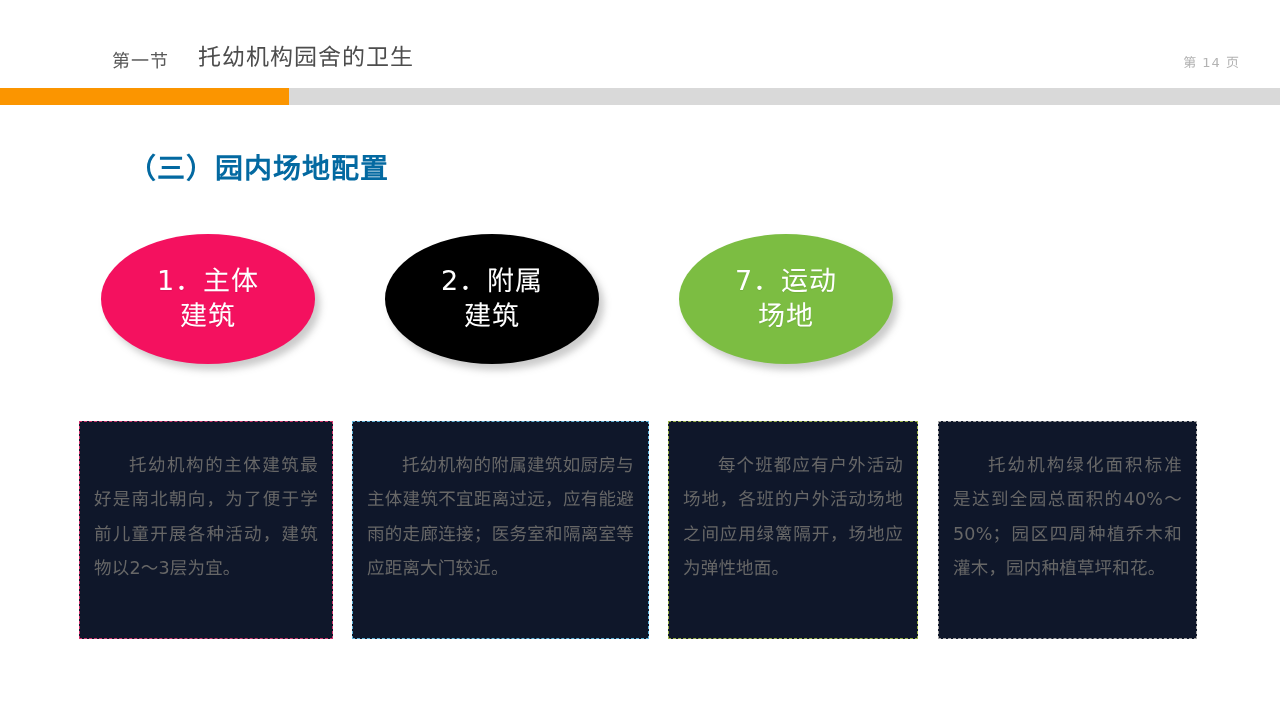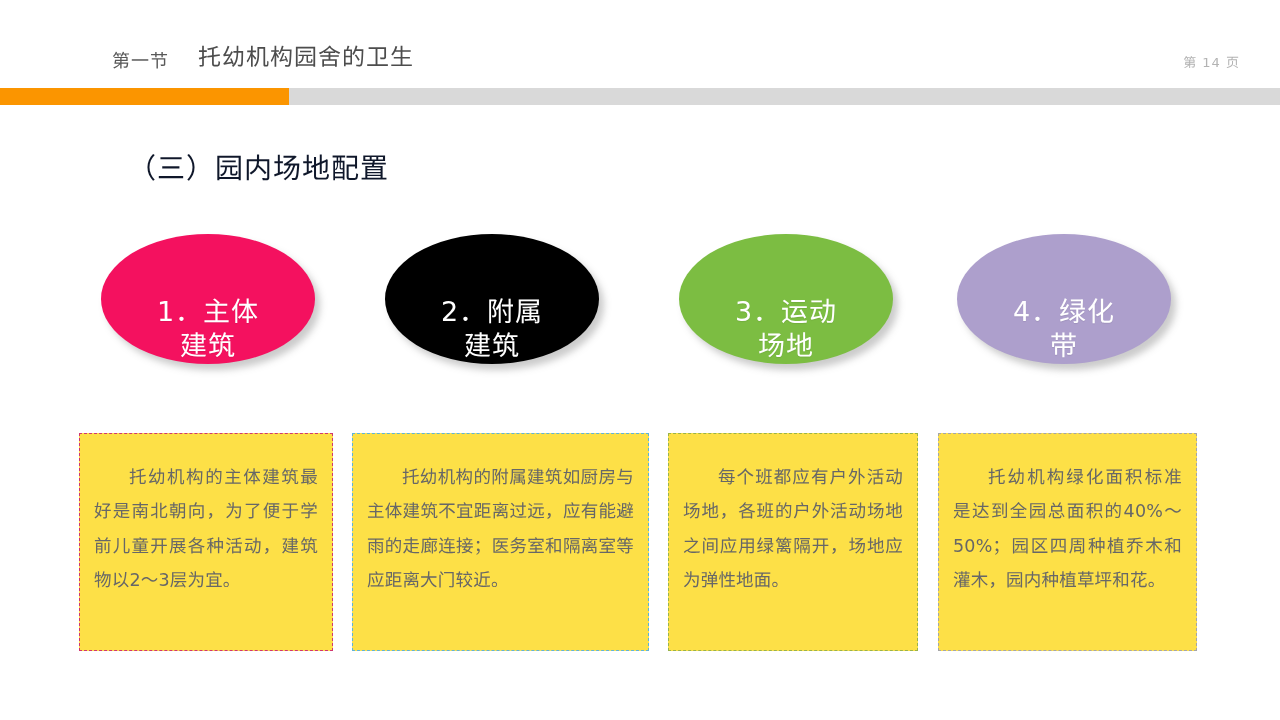--- a/index.html
+++ b/index.html
@@ -72,42 +72,42 @@
     height: 17px;
     background: #fb9500;
   }
 
   
   .heading {
     position: absolute;
     left: 128px;
     top: 146px;
     font-size: 28px;
-    font-weight: normal;
-    color: #0f172a;
+    font-weight: bold;
+    color: #0369a1;
     letter-spacing: 1px;
     white-space: nowrap;
   }
 
   
   .ellipse-row {
     position: absolute;
     left: 0;
     top: 234px;
     width: 1280px;
     height: 150px;
   }
   .ellipse {
     position: absolute;
     top: 0;
     width: 214px;
     height: 130px;
     border-radius: 50%;
     display: flex;
-    align-items: flex-end;
+    align-items: center;
     justify-content: center;
     box-shadow: 5px 6px 7px rgba(140,140,140,0.45);
   }
   .ellipse-label {
     color: #ffffff;
     font-size: 27px;
     line-height: 1.28;
     text-align: center;
     white-space: pre-line;
     letter-spacing: 1px;
@@ -122,25 +122,25 @@
   
   .box-row {
     position: absolute;
     left: 0;
     top: 417px;
     width: 1280px;
     height: 220px;
   }
   .textbox {
     position: absolute;
-    top: 16px;
+    top: 4px;
     height: 218px;
     box-sizing: border-box;
     border: 1px dashed #999999;
-    background: #fde047;
+    background: #0f172a;
     padding: 26px 14px 10px 14px;
   }
   .textbox p {
     margin: 0;
     font-size: 17.5px;
     line-height: 1.96;
     color: #676767;
     text-indent: 2em;
     letter-spacing: 0.2px;
     text-align: justify;
@@ -170,26 +170,22 @@
   <div class="ellipse-row">
     <div class="ellipse e1" style="background: rgb(244, 17, 95);">
       <span class="ellipse-label">1．主体
 建筑</span>
     </div>
     <div class="ellipse e2" style="background: #000000;">
       <span class="ellipse-label">2．附属
 建筑</span>
     </div>
     <div class="ellipse e3" style="background: rgb(124, 189, 66);">
-      <span class="ellipse-label">3．运动
+      <span class="ellipse-label">7．运动
 场地</span>
-    </div>
-    <div class="ellipse e4" style="background: rgb(173, 159, 204);">
-      <span class="ellipse-label">4．绿化
-带</span>
     </div>
   </div>
 
   <div class="box-row">
     <div class="textbox b1" style="border-color: rgb(209, 54, 111);">
       <p>托幼机构的主体建筑最好是南北朝向，为了便于学前儿童开展各种活动，建筑物以2～3层为宜。</p>
     </div>
     <div class="textbox b3" style="border-color: rgb(154, 179, 74);">
       <p>每个班都应有户外活动场地，各班的户外活动场地之间应用绿篱隔开，场地应为弹性地面。</p>
     </div>

